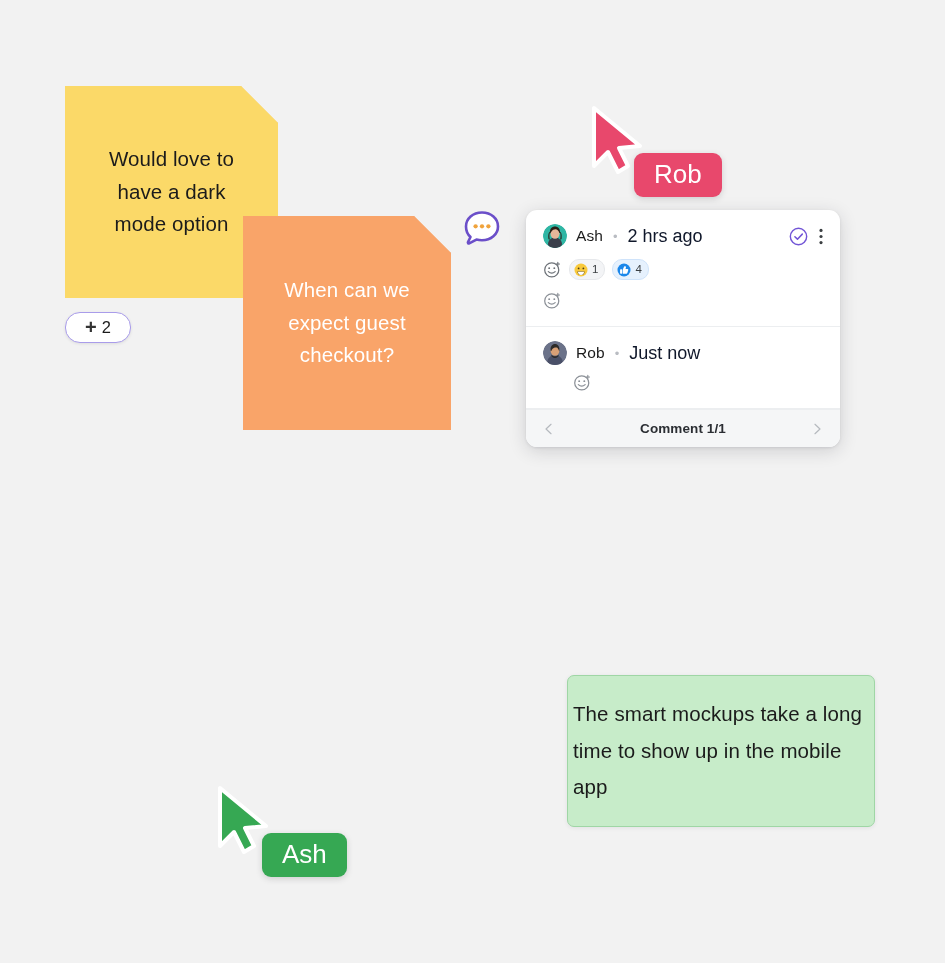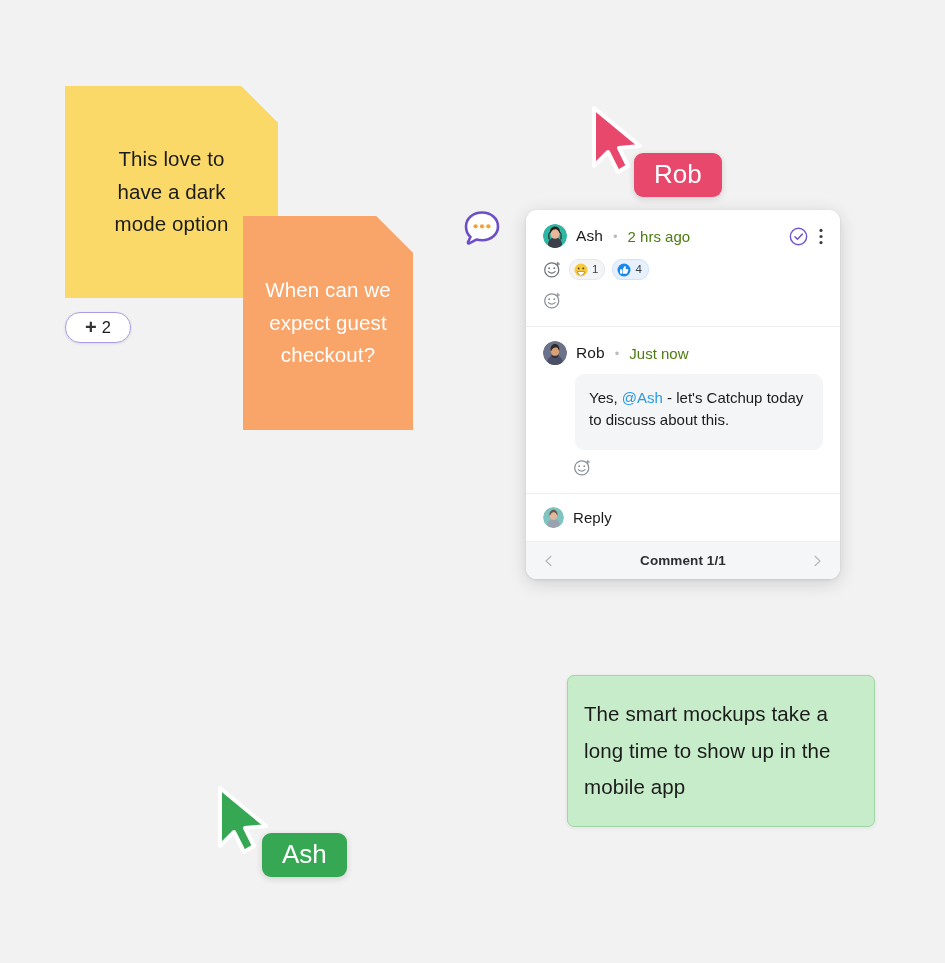--- a/index.html
+++ b/index.html
@@ -58,21 +58,21 @@
     font-size: 20.5px;
     clip-path: polygon(0 0, calc(100% - 37px) 0, 100% 37px, 100% 100%, 0 100%);
   }
   #note-yellow .fold {
     border-left: 37px solid transparent;
     border-top: 37px solid #fac84e;
     width: 0; height: 0;
   }
 
   #note-orange {
-    left: 243px; top: 216px; width: 170px; height: 214px;
+    left: 243px; top: 216px; width: 208px; height: 214px;
     background: #f9a469;
     color: #ffffff;
     font-size: 20.5px;
     clip-path: polygon(0 0, calc(100% - 37px) 0, 100% 37px, 100% 100%, 0 100%);
   }
   #note-orange .fold {
     border-left: 37px solid transparent;
     border-top: 37px solid #f78f4a;
   }
 
@@ -92,21 +92,21 @@
     left: 567px; top: 675px; width: 308px; height: 152px;
     background: #c7ecc9;
     color: #1b1b1b;
     font-size: 20.5px;
     border-radius: 7px;
     border: 1px solid #9fd6a5;
     text-align: left;
     line-height: 1.78;
     box-shadow: 0 1px 4px rgba(40,40,50,.08);
   }
-  #note-green .note-text { padding: 0 16px; text-align: left; }
+  #note-green .note-text { padding: 0 5px; text-align: left; }
 
   
   #plus-badge {
     position: absolute;
     left: 65px; top: 312px;
     width: 64px; height: 29px;
     border-radius: 15px;
     background: #ffffff;
     border: 1.6px solid #a99cea;
     display: flex;
@@ -179,21 +179,21 @@
     position: relative;
     box-shadow: 0 0 0 1px rgba(0,0,0,.06) inset;
   }
   .avatar.sm { width: 21px; height: 21px; }
   .author {
     font-size: 15.5px;
     color: #1b1b1b;
     letter-spacing: .1px;
   }
   .dot-sep { color: #b9bcc2; font-size: 13px; margin: 0 1px; }
-  .timestamp { font-size: 15px; color: #4d7c0f; }
+  .timestamp { font-size: 18px; color: #0f172a; }
   .head-spacer { flex: 1; }
   .head-actions { display: flex; align-items: center; gap: 11px; }
 
   .msg-body {
     margin-top: 11px;
     font-size: 15px;
     line-height: 1.47;
     color: #1b1b1b;
     letter-spacing: .05px;
   }
@@ -268,21 +268,21 @@
   }
   .nav-chevron { width: 14px; height: 14px; display: block; }
 </style>
 </head>
 <body>
 
 <div class="canvas">
 
   <div class="note folded" id="note-yellow">
     <span class="fold"></span>
-    <span class="note-text">This love to
+    <span class="note-text">Would love to
 have a dark
 mode option</span>
   </div>
 
   <div id="plus-badge">
     <span class="plus-sign">+</span>
     <span class="plus-count">2</span>
   </div>
 
   <div class="note folded" id="note-orange">
@@ -401,50 +401,36 @@
             <ellipse cx="12" cy="9.6" rx="4.4" ry="5.2" fill="#d9a076"></ellipse>
             <path d="M7.6 9.4c-.4-3.6 1.6-6.3 4.4-6.3s4.8 2.7 4.4 6.3c-.1.9-.5.6-.8-.3-.4-1.3-1-2.2-1.8-2.5-1.4-.5-3.6.2-4.6 1.6-.5.7-.8 1.9-1.1 1.9-.2 0-.4-.3-.5-.7z" fill="#2d2a28"></path>
             <path d="M8.1 13.6c.3 2 1.9 3.4 3.9 3.4s3.6-1.4 3.9-3.4c-1 1.3-2.3 1.9-3.9 1.9s-2.9-.6-3.9-1.9z" fill="#2d2a28"></path>
           </svg>
         </span>
         <span class="author">Rob</span>
         <span class="dot-sep">•</span>
         <span class="timestamp">Just now</span>
       </div>
 
-      <div class="reply-bubble">
-        <span>Yes, </span><span class="mention">@Ash</span><span> - let's Catchup today to discuss about this.</span>
-      </div>
 
       <div class="reply-react-row">
         <span class="add-react">
           <svg width="19" height="19" viewBox="0 0 20 20" style="display:block">
             <circle cx="9.2" cy="10.4" r="7.4" fill="none" stroke="#8b9097" stroke-width="1.3"></circle>
             <circle cx="6.5" cy="8.6" r="1" fill="#8b9097"></circle>
             <circle cx="11.9" cy="8.6" r="1" fill="#8b9097"></circle>
             <path d="M5.6 12.2 Q9.2 15.6 12.8 12.2" fill="none" stroke="#8b9097" stroke-width="1.3" stroke-linecap="round"></path>
             <path d="M15.6 2.4 v3.6 M13.8 4.2 h3.6" stroke="#8b9097" stroke-width="1.2" stroke-linecap="round"></path>
           </svg>
         </span>
       </div>
     </div>
 
     <div class="divider"></div>
 
-    <div class="reply-compose">
-      <span class="avatar sm">
-        <svg width="21" height="21" viewBox="0 0 24 24">
-          <circle cx="12" cy="12" r="12" fill="#7fc4c0"></circle>
-          <path d="M12 13.6c4.2 0 7 3.4 7 6.6 0 1.6-3.1 3.8-7 3.8s-7-2.2-7-3.8c0-3.2 2.8-6.6 7-6.6z" fill="#9aa3ad"></path>
-          <ellipse cx="12" cy="9.8" rx="4.2" ry="5" fill="#e2b79e"></ellipse>
-          <path d="M7.4 9c-.2-3.4 1.9-5.9 4.6-5.9s4.8 2.5 4.6 5.9c-.1 1-.6.6-.9-.2-.5-1.2-1.2-2.1-2.2-2.5-1.6-.6-3.5.2-4.5 1.6-.6.8-.9 2-1.2 2-.2 0-.4-.5-.4-.9z" fill="#6b5a4a"></path>
-        </svg>
-      </span>
-      <span class="reply-placeholder">Reply</span>
-    </div>
 
     <div class="card-footer">
       <span>
         <svg class="nav-chevron" viewBox="0 0 16 16">
           <path d="M10.3 2.6 L4.6 8 L10.3 13.4" fill="none" stroke="#b6babf" stroke-width="1.4" stroke-linecap="round" stroke-linejoin="round"></path>
         </svg>
       </span>
       <span class="footer-label">Comment 1/1</span>
       <span>
         <svg class="nav-chevron" viewBox="0 0 16 16">

